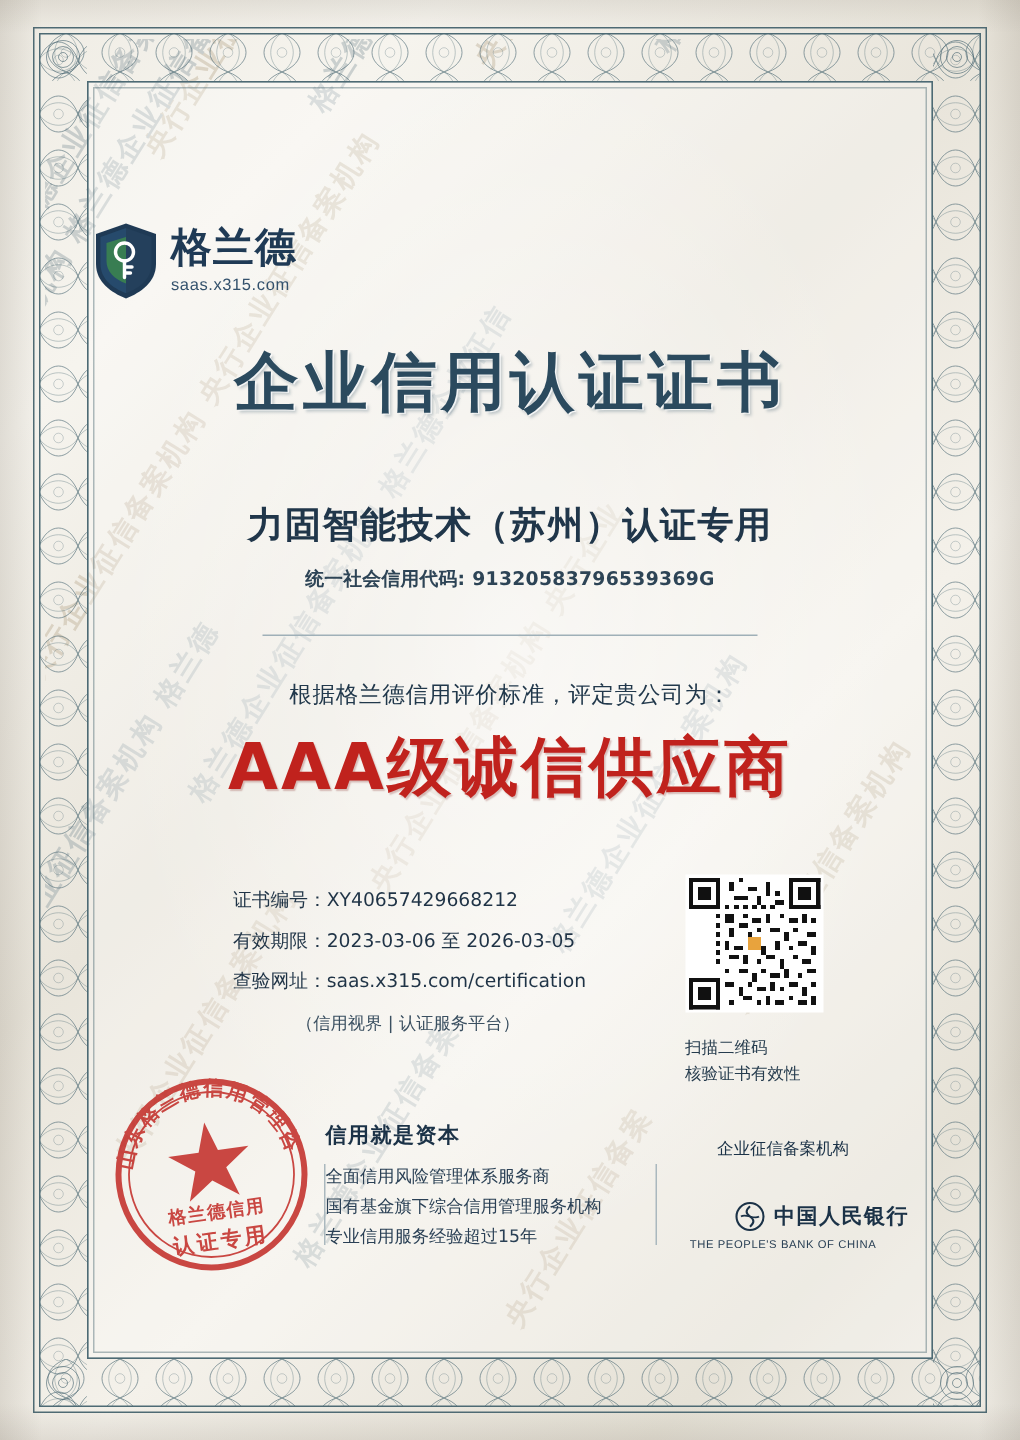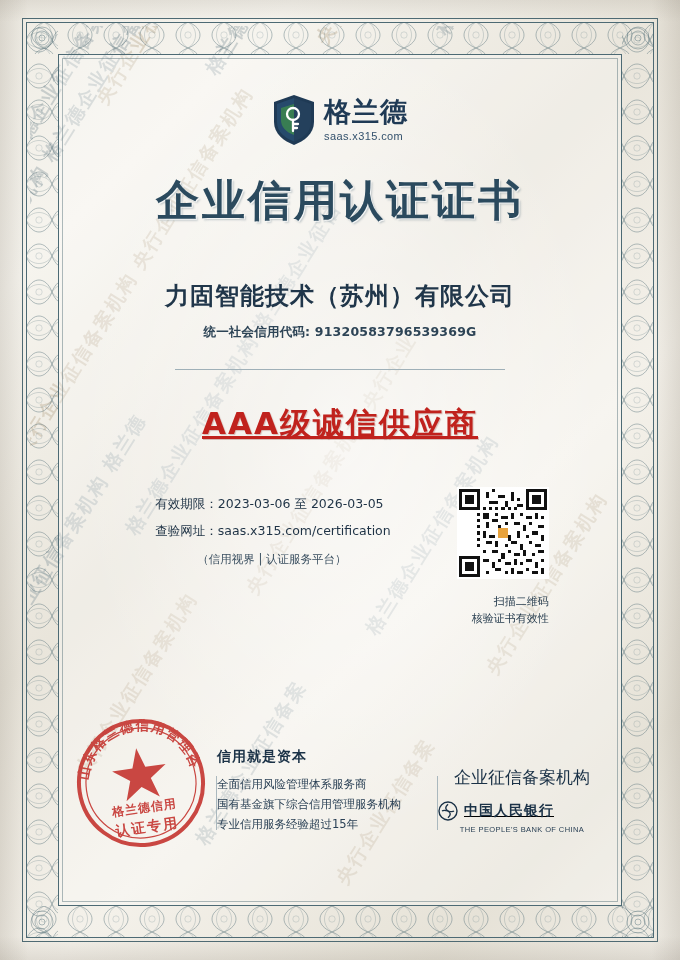--- a/index.html
+++ b/index.html
@@ -106,23 +106,22 @@
     top: 58px;
     width: 556px;
     height: 844px;
     box-sizing: border-box;
     z-index: 4;
     text-align: center;
   }
 
   
   .logo-wrap {
-    margin-top: 36px;
+    margin-top: 90px;
     display: flex;
-    justify-content: center;
     align-items: center;
     gap: 8px;
   }
   .shield {
     width: 44px;
     height: 52px;
     position: relative;
   }
   .logo-text-block { text-align: left; }
   .logo-name {
@@ -179,28 +178,27 @@
 
   .basis-line {
     margin-top: 30px;
     font-size: 15px;
     color: #21384b;
     letter-spacing: 0.5px;
     font-family: "DejaVu Sans", sans-serif;
   }
 
   .rating {
-    margin-top: 33px;
-    font-size: 31px;
+    margin-top: 10px;
+    font-size: 43px;
     font-weight: bold;
     color: #c0221d;
     letter-spacing: 2px;
     font-family: "DejaVu Sans", sans-serif;
     text-shadow: 1px 1px 1px rgba(120,20,15,0.25);
-    text-decoration: underline;
   }
 
   
   .detail-block {
     margin-top: 42px;
     display: flex;
     align-items: flex-start;
     justify-content: center;
     gap: 28px;
     padding-left: 24px;
@@ -212,21 +210,21 @@
     line-height: 2.15;
     font-family: "DejaVu Sans", sans-serif;
     padding-top: 4px;
   }
   .details .platform {
     font-size: 11.5px;
     color: #3a4f60;
     padding-left: 42px;
     line-height: 2.6;
   }
-  .qr-block { text-align: right; margin-left: 38px; }
+  .qr-block { text-align: left; margin-left: 38px; }
   .qr {
     width: 92px;
     height: 92px;
     background: #fff;
     padding: 2px;
     box-sizing: border-box;
   }
   .qr-caption {
     margin-top: 10px;
     font-size: 11px;
@@ -272,31 +270,30 @@
     color: #2a4055;
     line-height: 1.75;
     font-family: "DejaVu Sans", sans-serif;
   }
   .bank {
     text-align: center;
     width: 168px;
     padding-bottom: 6px;
   }
   .bank-label {
-    font-size: 17px;
+    font-size: 11px;
     color: #1b3247;
     font-family: Liberation Sans, sans-serif;
   }
   .bank-logo-row {
-    margin-top: 12px;
+    margin-top: 28px;
     display: flex;
     align-items: center;
-    justify-content: flex-start;
+    justify-content: flex-end;
     gap: 6px;
-    text-decoration: underline;
   }
   .bank-cn {
     font-size: 14px;
     font-weight: bold;
     color: #1b3247;
     letter-spacing: 1px;
     font-family: "DejaVu Sans", sans-serif;
   }
   .bank-en {
     margin-top: 4px;
@@ -393,30 +390,34 @@
         <path d="M21 26 L21 37 M21 30 L26 30 M21 34 L25 34" stroke="#ffffff" stroke-width="2.3" fill="none" stroke-linecap="round"></path>
       </svg>
       <div class="logo-text-block">
         <div class="logo-name">格兰德</div>
         <div class="logo-sub">saas.x315.com</div>
       </div>
     </div>
 
     <div class="main-title">企业信用认证证书</div>
 
-    <div class="company">力固智能技术（苏州）有限公司</div>
+    <div class="company">力固智能技术（苏州）认证专用</div>
     <div class="credit-code">统一社会信用代码: 91320583796539369G</div>
 
     <div class="divider"></div>
 
+    <div class="basis-line">根据格兰德信用评价标准，评定贵公司为：</div>
 
     <div class="rating">AAA级诚信供应商</div>
 
     <div class="detail-block">
       <div class="details">
+        <div>
+          <span>证书编号：</span><span>XY40657429668212</span>
+        </div>
         <div>
           <span>有效期限：</span><span>2023-03-06 至 2026-03-05</span>
         </div>
         <div>
           <span>查验网址：</span><span>saas.x315.com/certification</span>
         </div>
         <div class="platform">（信用视界 | 认证服务平台）</div>
       </div>
 
       <div class="qr-block">

